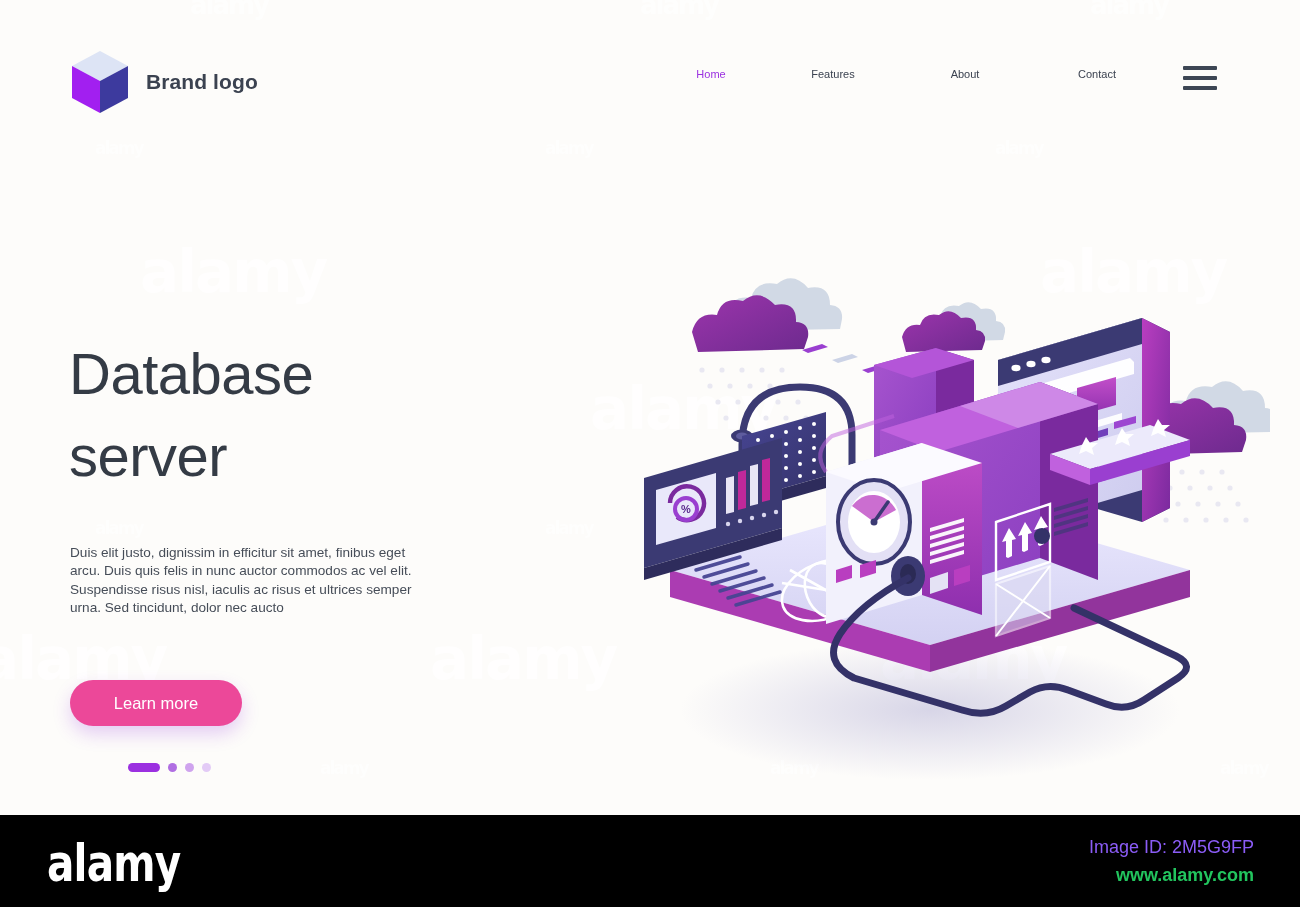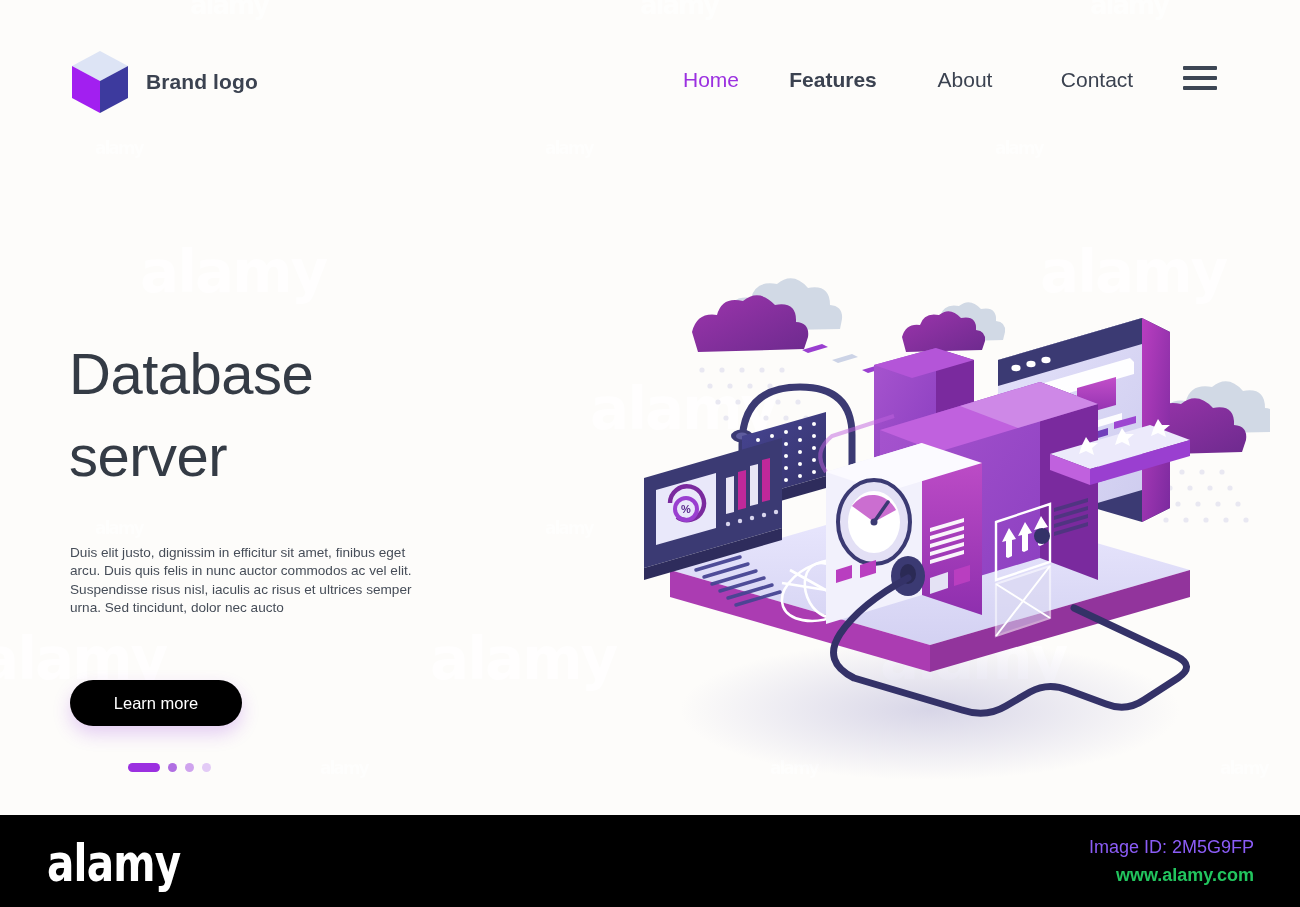--- a/index.html
+++ b/index.html
@@ -39,26 +39,26 @@
   .brand { display: flex; align-items: center; gap: 16px; margin-left: 70px; }
   .cube { width: 60px; height: 66px; position: relative; }
   .brand-name {
     font-size: 21px; font-weight: bold; color: #3b4250; letter-spacing: .1px;
   }
   .nav {
     position: absolute; left: 655px; top: 22px;
     display: flex; align-items: center; gap: 0;
   }
   .nav a {
-    font-size: 21px; color: #3b4250; text-decoration: none;
+    font-size: 11px; color: #3b4250; text-decoration: none;
     display: inline-block; text-align: center;
   }
   .nav a.active { color: #9b30e0; }
   .nav-item-home { width: 112px; }
-  .nav-item-features { width: 132px; font-weight: bold; }
+  .nav-item-features { width: 132px; }
   .nav-item-about { width: 132px; }
   .nav-item-contact { width: 132px; }
   .burger {
     position: absolute; left: 1183px; top: 20px;
     width: 34px; height: 24px; display: flex; flex-direction: column;
     justify-content: space-between; cursor: pointer;
   }
   .burger span { display: block; height: 4px; background: #3d4654; border-radius: 1px; }
 
   
@@ -67,21 +67,21 @@
     font-size: 58px; line-height: 1.42; font-weight: normal;
     color: #343b45; letter-spacing: -0.5px;
   }
   .hero-body {
     position: absolute; left: 70px; top: 544px; width: 345px;
     font-size: 13.6px; line-height: 1.345; color: #464d58;
   }
   .cta {
     position: absolute; left: 70px; top: 680px;
     width: 172px; height: 46px; border: none; border-radius: 23px;
-    background: #000000; color: #fff; font-size: 16.5px;
+    background: #ec4899; color: #fff; font-size: 16.5px;
     font-family: "Liberation Sans", sans-serif; cursor: pointer;
     box-shadow: 0 8px 18px rgba(140,39,224,0.22);
   }
   .dots {
     position: absolute; left: 128px; top: 763px;
     display: flex; align-items: center; gap: 8px;
   }
   .dot { width: 9px; height: 9px; border-radius: 50%; background: #c89bea; cursor: pointer; }
   .dot.active { width: 32px; border-radius: 5px; height: 9px; background: #9b30e0; }
   .dot.d2 { background: #b06ee2; }

